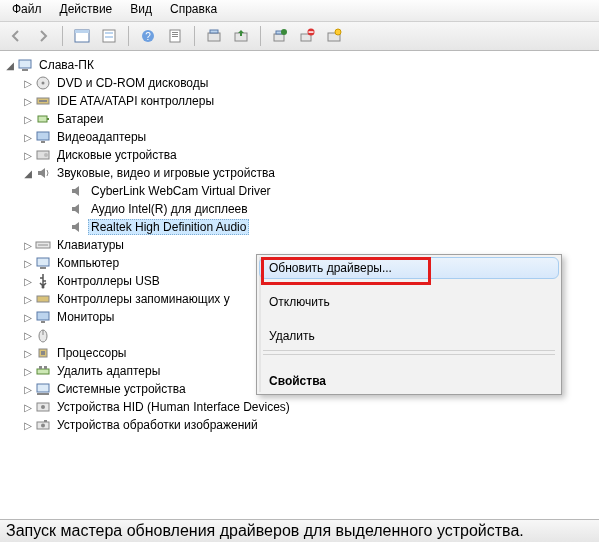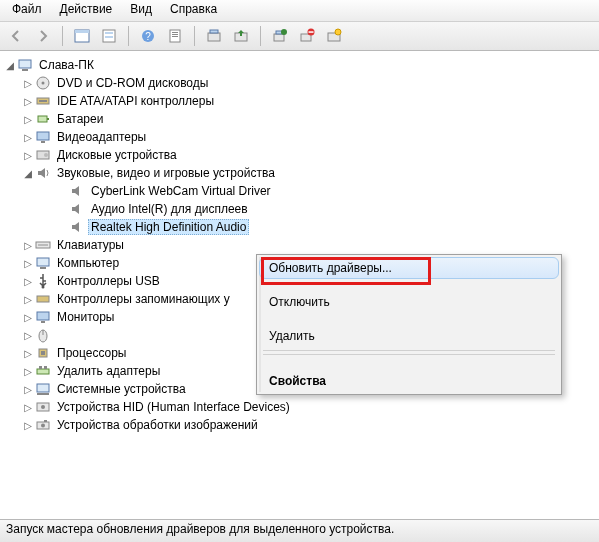--- a/index.html
+++ b/index.html
@@ -150,21 +150,21 @@
     height: 22px;
     z-index: 11;
     pointer-events: none;
   }
   
   .statusbar {
     height: 20px;
     background: linear-gradient(#f7f7f7, #e6e6e6);
     border-top: 1px solid #b8b8b8;
     padding: 2px 6px 0 6px;
-    font-size: 12px;
+    font-size: 16px;
   }
   
   .content::-webkit-scrollbar { width: 16px; background: #f0f0f0; }
   .content::-webkit-scrollbar-thumb { background: #cdcdcd; border: 1px solid #a0a0a0; }
 </style>
 </head>
 <body>
 
 <div class="window">
 

